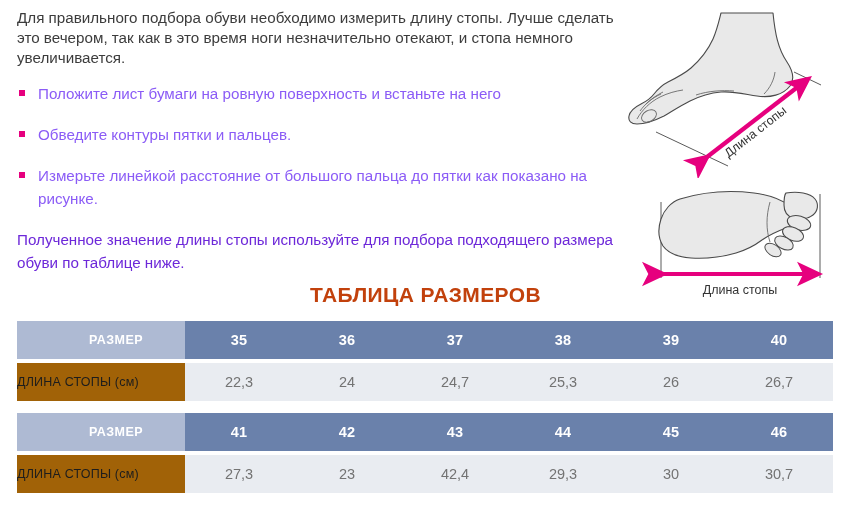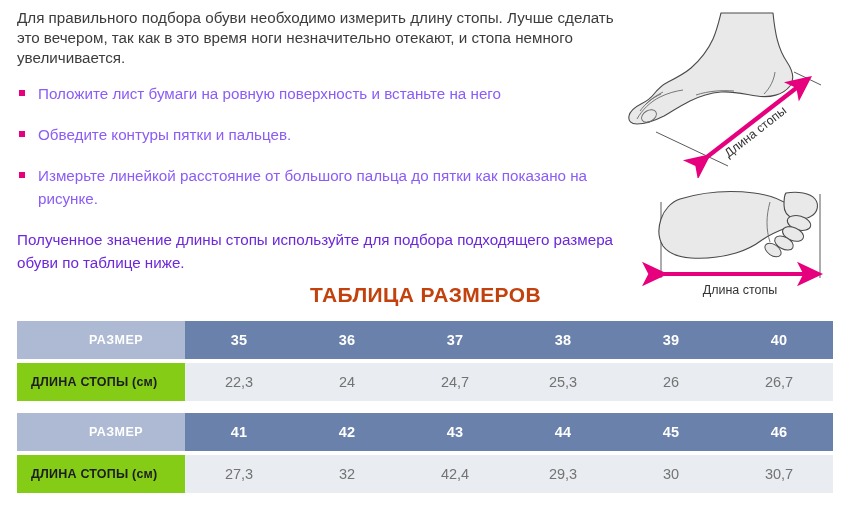--- a/index.html
+++ b/index.html
@@ -118,26 +118,25 @@
   }
   .size-table tr.data-row td {
     height: 38px;
     background: #e9ecf1;
     color: #737373;
     font-size: 14.5px;
     text-align: center;
     padding: 0;
   }
   .size-table tr.data-row td.rowlabel {
-    background: #84cc16;
+    background: #a16207;
     color: #1d1d1d;
     text-align: left;
-    padding-left: 14px;
     font-size: 12.5px;
-    font-weight: bold;
+    font-weight: normal;
     letter-spacing: 0.2px;
   }
   .col-label { width: 168px; }
   .col-val   { width: 108px; }
 </style>
 </head>
 <body>
 
 <div class="text-col">
 
@@ -300,20 +299,20 @@
       <td>44</td>
       <td>45</td>
       <td>46</td>
     </tr>
     <tr class="spacer">
       <td colspan="7"></td>
     </tr>
     <tr class="data-row">
       <td class="rowlabel">ДЛИНА СТОПЫ (см)</td>
       <td>27,3</td>
-      <td>32</td>
+      <td>23</td>
       <td>42,4</td>
       <td>29,3</td>
       <td>30</td>
       <td>30,7</td>
     </tr>
   </tbody>
 </table>
 
 </body></html>

